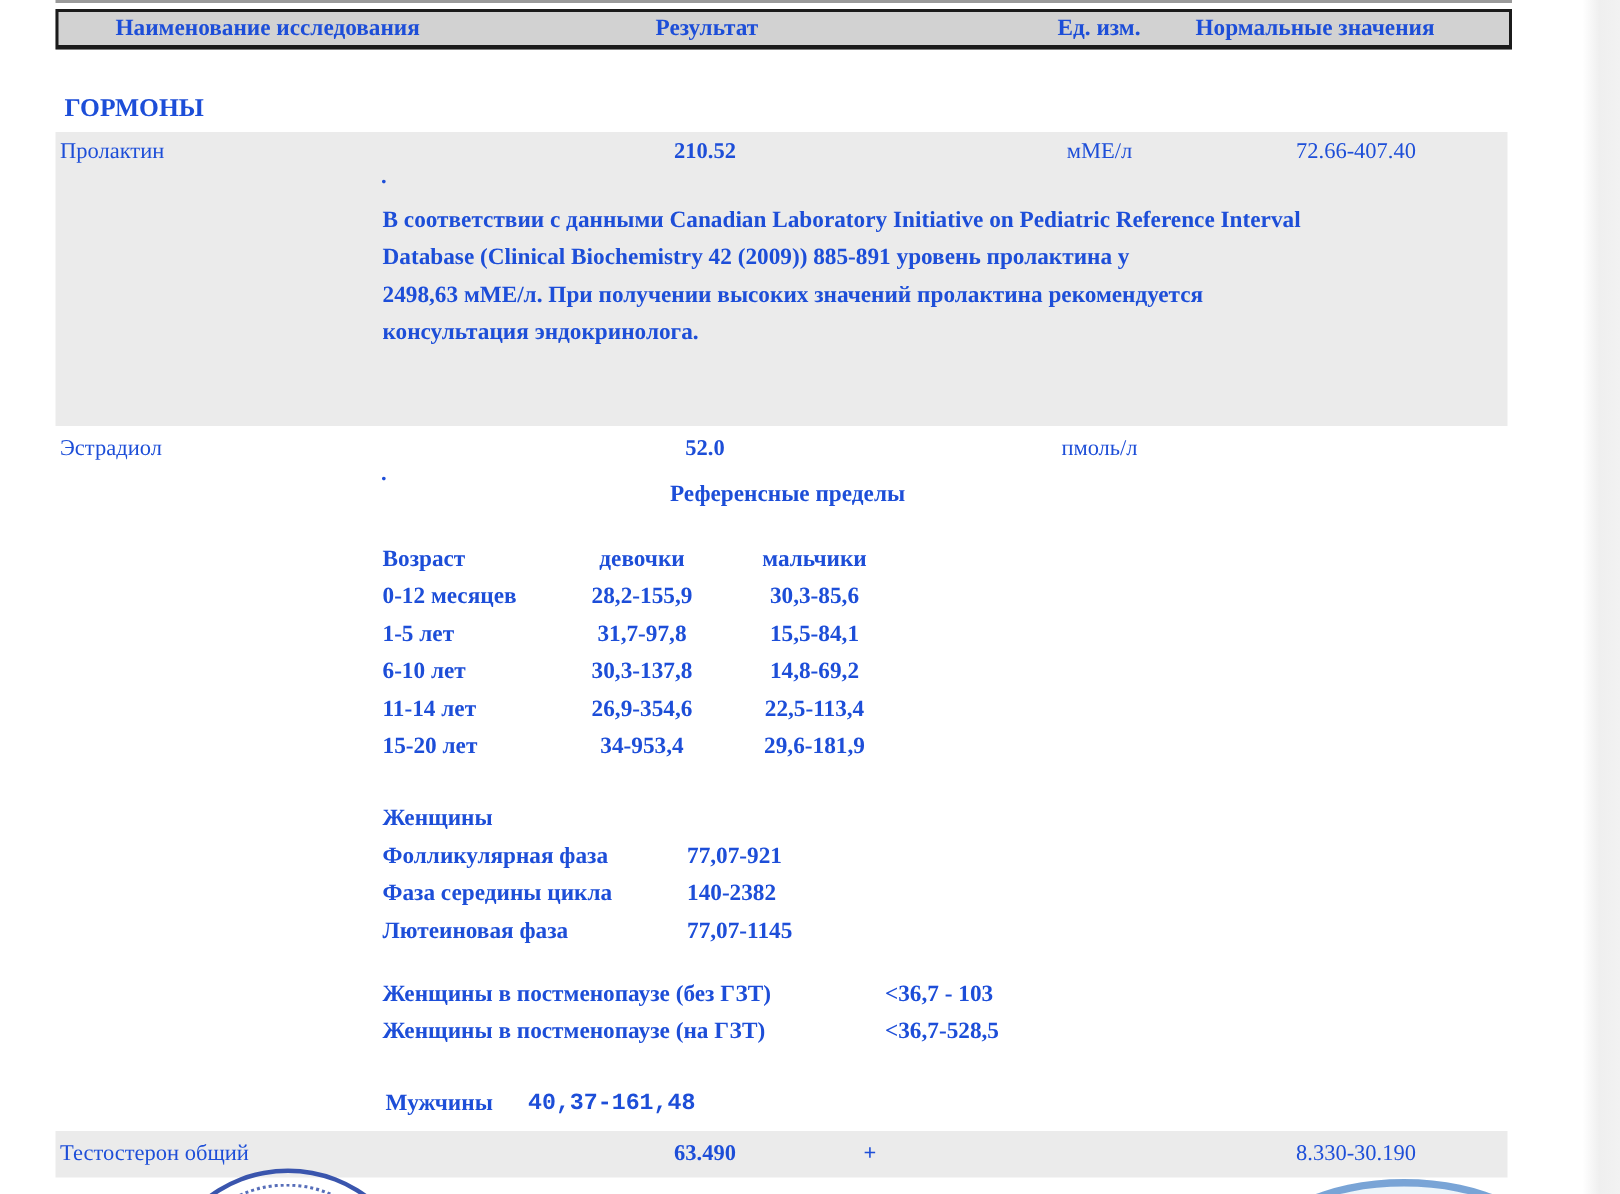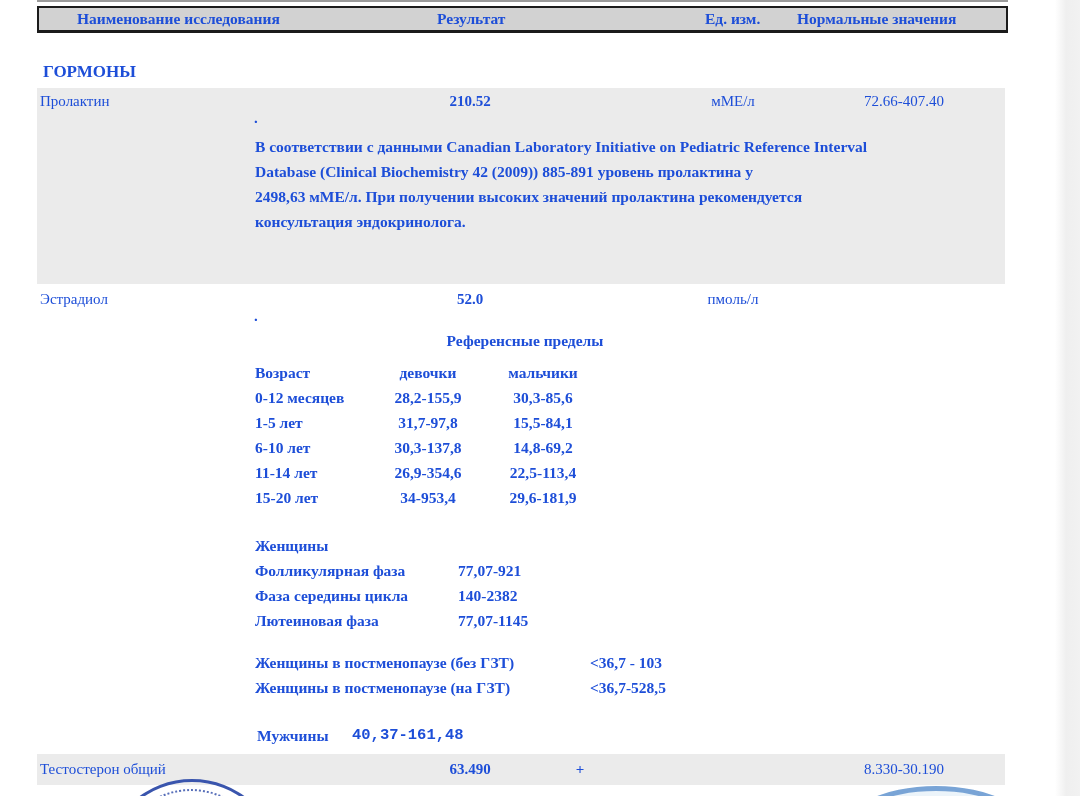--- a/index.html
+++ b/index.html
@@ -82,21 +82,21 @@
     <div class="cline">Database (Clinical Biochemistry 42 (2009)) 885-891 уровень пролактина у</div>
     <div class="cline">2498,63 мМЕ/л. При получении высоких значений пролактина рекомендуется</div>
     <div class="cline">консультация эндокринолога.</div>
   </div>
 
   <div class="abs t15 cell-name" style="top:289px;">Эстрадиол</div>
   <div class="abs t15 cell-result" style="top:289px;">52.0</div>
   <div class="abs t15 cell-units" style="top:289px;">пмоль/л</div>
   <div class="abs marker" style="top:308px;">.</div>
 
-  <div class="abs ref ctr" style="left:255px;top:332px;width:540px;">Референсные пределы</div>
+  <div class="abs ref ctr" style="left:255px;top:321px;width:540px;">Референсные пределы</div>
 
   <div class="abs ref agecol1" style="top:364px;">Возраст</div>
   <div class="abs ref agecol2" style="top:364px;">девочки</div>
   <div class="abs ref agecol3" style="top:364px;">мальчики</div>
 
   <div class="abs ref agecol1" style="top:389px;">0-12 месяцев</div>
   <div class="abs ref agecol2" style="top:389px;">28,2-155,9</div>
   <div class="abs ref agecol3" style="top:389px;">30,3-85,6</div>
 
   <div class="abs ref agecol1" style="top:414px;">1-5 лет</div>

